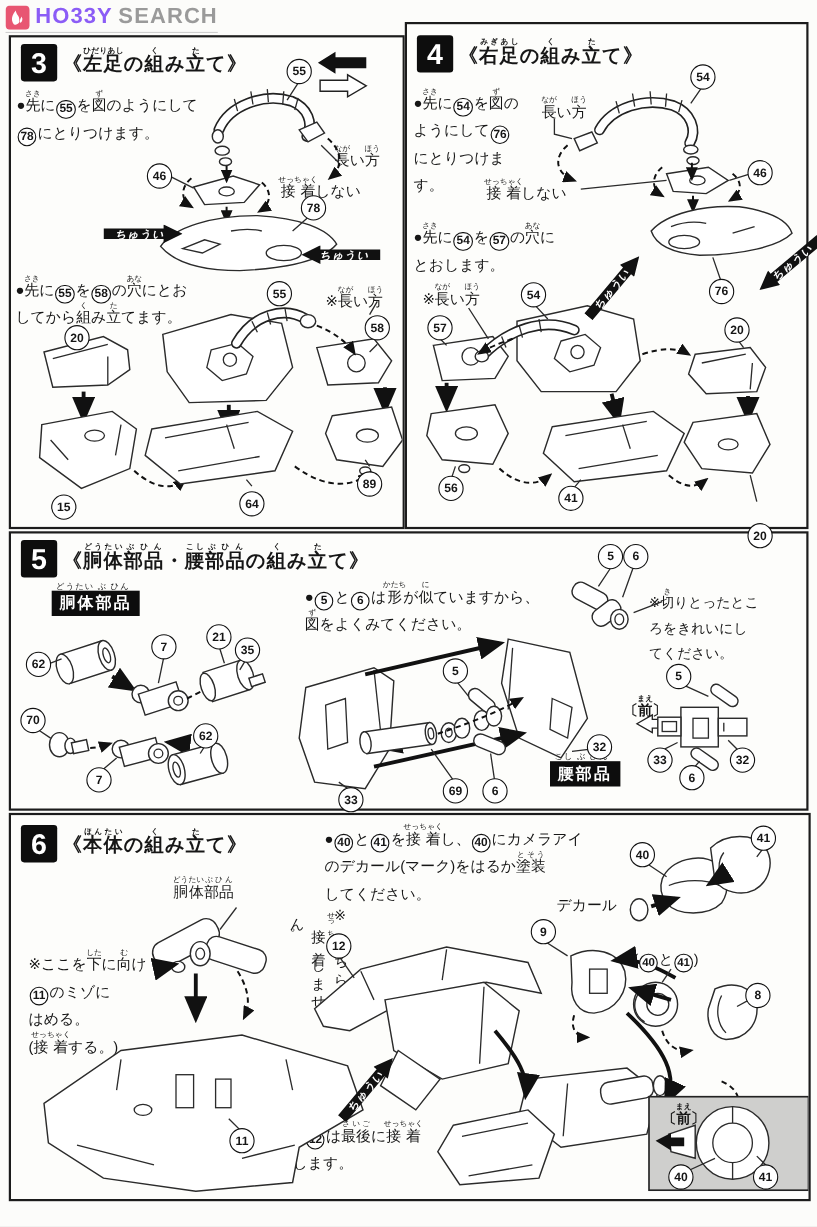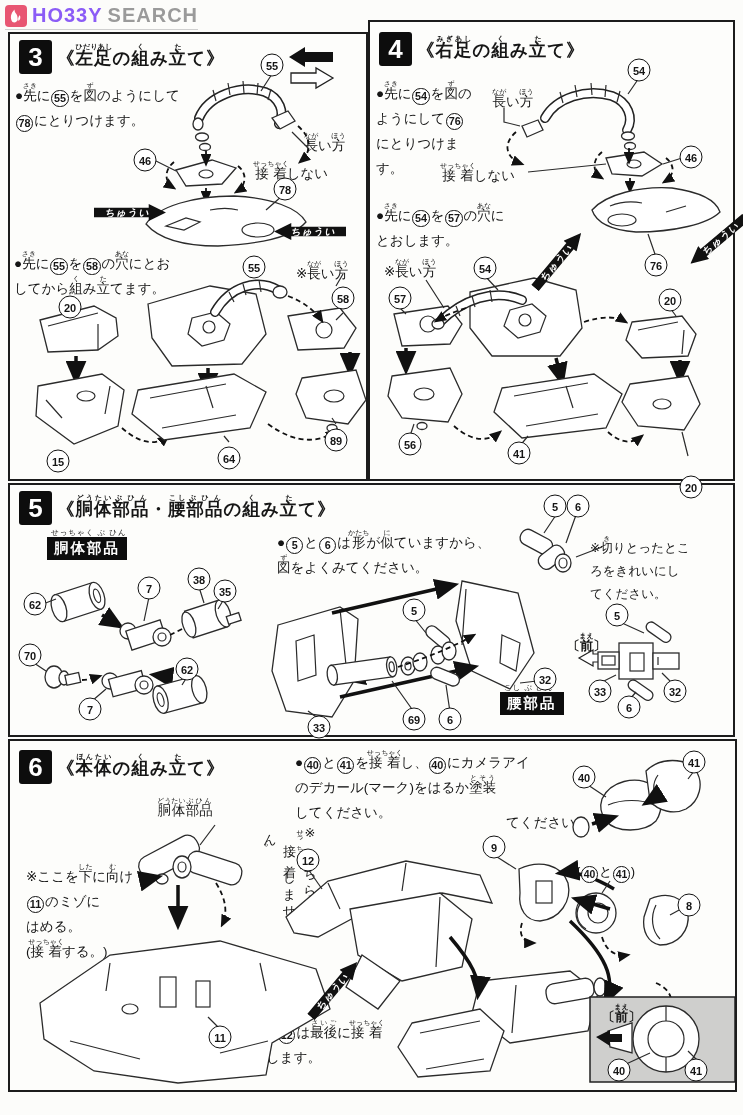--- a/index.html
+++ b/index.html
@@ -253,21 +253,21 @@
     <div class="circ" style="left:30px;top:276px;">57</div>
     <div class="circ" style="left:300px;top:278px;">20</div>
     <div class="circ" style="left:40px;top:422px;">56</div>
     <div class="circ" style="left:149px;top:431px;">41</div>
     <div class="circ" style="left:321px;top:465px;">20</div>
   </div>
 
   <div class="box" style="left:8px;top:483px;width:727px;height:254px;">
     <div class="secnum" style="left:9px;top:6px;">5</div>
     <div class="sectitle" style="left:47px;top:9px;">《<ruby>胴体<rt>どうたい</rt></ruby><ruby>部品<rt>ぶひん</rt></ruby>・<ruby>腰<rt>こし</rt></ruby><ruby>部品<rt>ぶひん</rt></ruby>の<ruby>組<rt>く</rt></ruby>み<ruby>立<rt>た</rt></ruby>て》</div>
-    <div class="furi" style="left:41px;top:43px;">せっちゃく ぶ ひん</div>
+    <div class="furi" style="left:41px;top:43px;">どうたい ぶ ひん</div>
     <div class="badge" style="left:37px;top:52px;">胴体部品</div>
     <div class="txt" style="left:267px;top:44px;width:300px;">●<span class="ci">5</span>と<span class="ci">6</span>は<ruby>形<rt>かたち</rt></ruby>が<ruby>似<rt>に</rt></ruby>ていますから、<br><ruby>図<rt>ず</rt></ruby>をよくみてください。</div>
     <div class="txt small" style="left:580px;top:50px;width:150px;">※<ruby>切<rt>き</rt></ruby>りとったとこ<br>ろをきれいにし<br>てください。</div>
     <div class="furi" style="left:494px;top:198px;">こし ぶ ひん</div>
     <div class="badge" style="left:490px;top:207px;font-family:Liberation Mono, monospace;">腰部品</div>
     <div class="front" style="left:557px;top:147px;">〔<ruby>前<rt>まえ</rt></ruby>〕</div>
 
     <svg width="723" height="250" viewBox="0 0 723 250">
       <defs>
         <marker id="a5" markerWidth="7" markerHeight="6" refX="5.5" refY="3" orient="auto">
@@ -378,21 +378,21 @@
           </g>
         <g transform="rotate(35 630 206)">
             <rect class="fw" x="616" y="200" width="28" height="10" rx="5"></rect>
           </g>
         <path class="ln" d="M612,138 L634,148 M590,198 L606,190 M662,198 L652,188 M620,214 L626,207"></path>
       </g>
     </svg>
 
     <div class="circ" style="left:25px;top:119px;">62</div>
     <div class="circ" style="left:139px;top:103px;">7</div>
-    <div class="circ" style="left:189px;top:94px;">38</div>
+    <div class="circ" style="left:189px;top:94px;">21</div>
     <div class="circ" style="left:215px;top:106px;">35</div>
     <div class="circ" style="left:20px;top:170px;text-align:right;">70</div>
     <div class="circ" style="left:80px;top:224px;">7</div>
     <div class="circ" style="left:177px;top:184px;">62</div>
     <div class="circ" style="left:545px;top:21px;">5</div>
     <div class="circ" style="left:568px;top:21px;">6</div>
     <div class="circ" style="left:404px;top:125px;">5</div>
     <div class="circ" style="left:535px;top:194px;">32</div>
     <div class="circ" style="left:309px;top:242px;">33</div>
     <div class="circ" style="left:404px;top:234px;text-align:right;">69</div>
@@ -404,21 +404,21 @@
   </div>
 
   <div class="box" style="left:8px;top:739px;width:729px;height:353px;">
     <div class="secnum" style="left:9px;top:9px;">6</div>
     <div class="sectitle" style="left:47px;top:12px;">《<ruby>本体<rt>ほんたい</rt></ruby>の<ruby>組<rt>く</rt></ruby>み<ruby>立<rt>た</rt></ruby>て》</div>
     <div class="txt" style="left:285px;top:8px;width:320px;">●<span class="ci">40</span>と<span class="ci">41</span>を<ruby>接着<rt>せっちゃく</rt></ruby>し、<span class="ci">40</span>にカメラアイ<br>のデカール(マーク)をはるか<ruby>塗装<rt>とそう</rt></ruby><br>してください。</div>
     <div class="txt" style="left:147px;top:56px;"><ruby>胴体<rt>どうたい</rt></ruby><ruby>部品<rt>ぶひん</rt></ruby></div>
     <div class="txt" style="left:16px;top:122px;width:135px;">※ここを<ruby>下<rt>した</rt></ruby>に<ruby>向<rt>む</rt></ruby>け<br><span class="ci">11</span>のミゾに<br>はめる。<br>(<ruby>接着<rt>せっちゃく</rt></ruby>する。)</div>
     <div class="vtxt" style="left:250px;top:84px;height:118px;">※こちらは<ruby>接着<rt>せっちゃく</rt></ruby>しません。</div>
     <div class="txt" style="left:256px;top:278px;width:160px;">※<span class="ci">12</span>は<ruby>最後<rt>さいご</rt></ruby>に<ruby>接着<rt>せっちゃく</rt></ruby><br>します。</div>
-    <div class="txt" style="left:496px;top:70px;">てください</div>
+    <div class="txt" style="left:496px;top:70px;">デカール</div>
     <div class="caution r" style="left:288px;top:240px;transform:rotate(-50deg);">
         <span>ちゅうい</span>
       </div>
     <div class="abs" style="left:566px;top:122px;font-size:13px;z-index:6;">
       <span>(</span><span class="ci">40</span><span>と</span><span class="ci">41</span><span>)</span>
     </div>
     <div class="front" style="left:592px;top:262px;z-index:7;">〔<ruby>前<rt>まえ</rt></ruby>〕</div>
 
     <svg width="725" height="349" viewBox="0 0 725 349">
       <defs>

